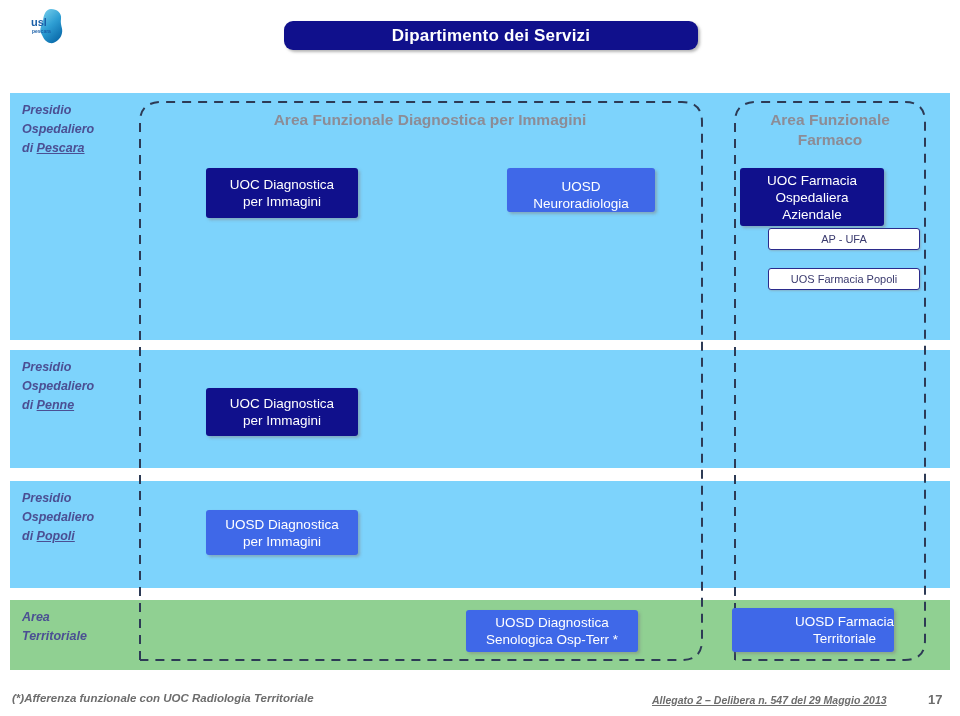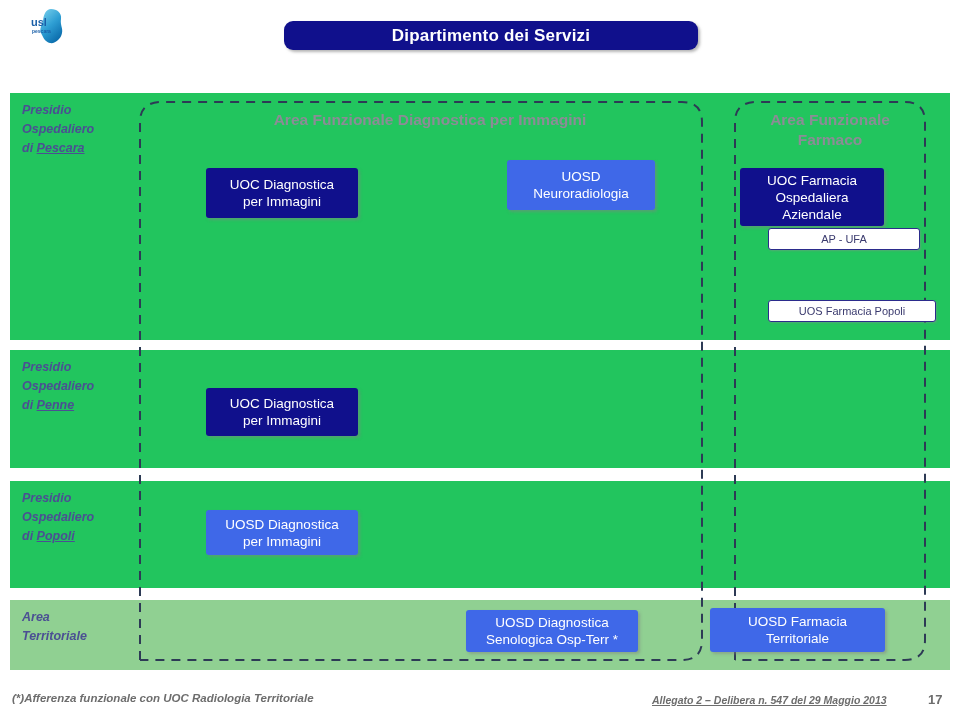--- a/index.html
+++ b/index.html
@@ -48,21 +48,21 @@
     font-weight: bold;
     letter-spacing: .2px;
   }
 
   
   .band {
     position: absolute;
     left: 10px;
     width: 940px;
   }
-  .band.grey { background: #22c55e; }
+  .band.grey { background: #7dd3fc; }
   .band.green { background: #90d092; }
 
   #band-pescara { top: 93px;  height: 247px; }
   #band-penne   { top: 350px; height: 118px; }
   #band-popoli  { top: 481px; height: 107px; }
   #band-terr    { top: 600px; height: 70px;  }
 
   .band-label {
     position: absolute;
     left: 12px;
@@ -129,33 +129,33 @@
     font-size: 11px;
     border: 1px solid #2b2b8c;
     line-height: 14px;
     box-shadow: 1px 1px 2px rgba(140,140,140,0.45);
   }
   .box .l2 { display: block; }
 
   
   #box-uoc-diag-pe   { left: 206px; top: 168px; width: 152px; height: 50px; }
   #box-uos-angio     { left: 224px; top: 221px; width: 152px; height: 32px; }
-  #box-uosd-neuro    { left: 507px; top: 160px; width: 148px; height: 50px; }
+  #box-uosd-neuro    { left: 507px; top: 168px; width: 148px; height: 44px; align-items: flex-end; }
   #box-uoc-farm      { left: 740px; top: 168px; width: 144px; height: 58px; }
   #box-ap-ufa        { left: 768px; top: 228px; width: 152px; height: 22px; }
   #box-uos-farm-penne{ left: 768px; top: 254px; width: 152px; height: 22px; }
-  #box-uos-farm-popoli{left: 768px; top: 300px; width: 168px; height: 22px; }
+  #box-uos-farm-popoli{left: 768px; top: 268px; width: 152px; height: 22px; }
 
   
   #box-uoc-diag-pn   { left: 206px; top: 388px; width: 152px; height: 48px; }
   
   #box-uosd-diag-po  { left: 206px; top: 510px; width: 152px; height: 45px; }
   
   #box-uosd-seno     { left: 466px; top: 610px; width: 172px; height: 42px; }
-  #box-uosd-farm-terr{ left: 710px; top: 608px; width: 175px; height: 44px; }
+  #box-uosd-farm-terr{ left: 732px; top: 608px; width: 162px; height: 44px; justify-content: flex-end; }
 
   
   #footnote {
     position: absolute;
     left: 12px; top: 692px;
     color: #6d6d6d;
     font-size: 11.5px;
     font-style: italic;
     font-weight: bold;
   }

